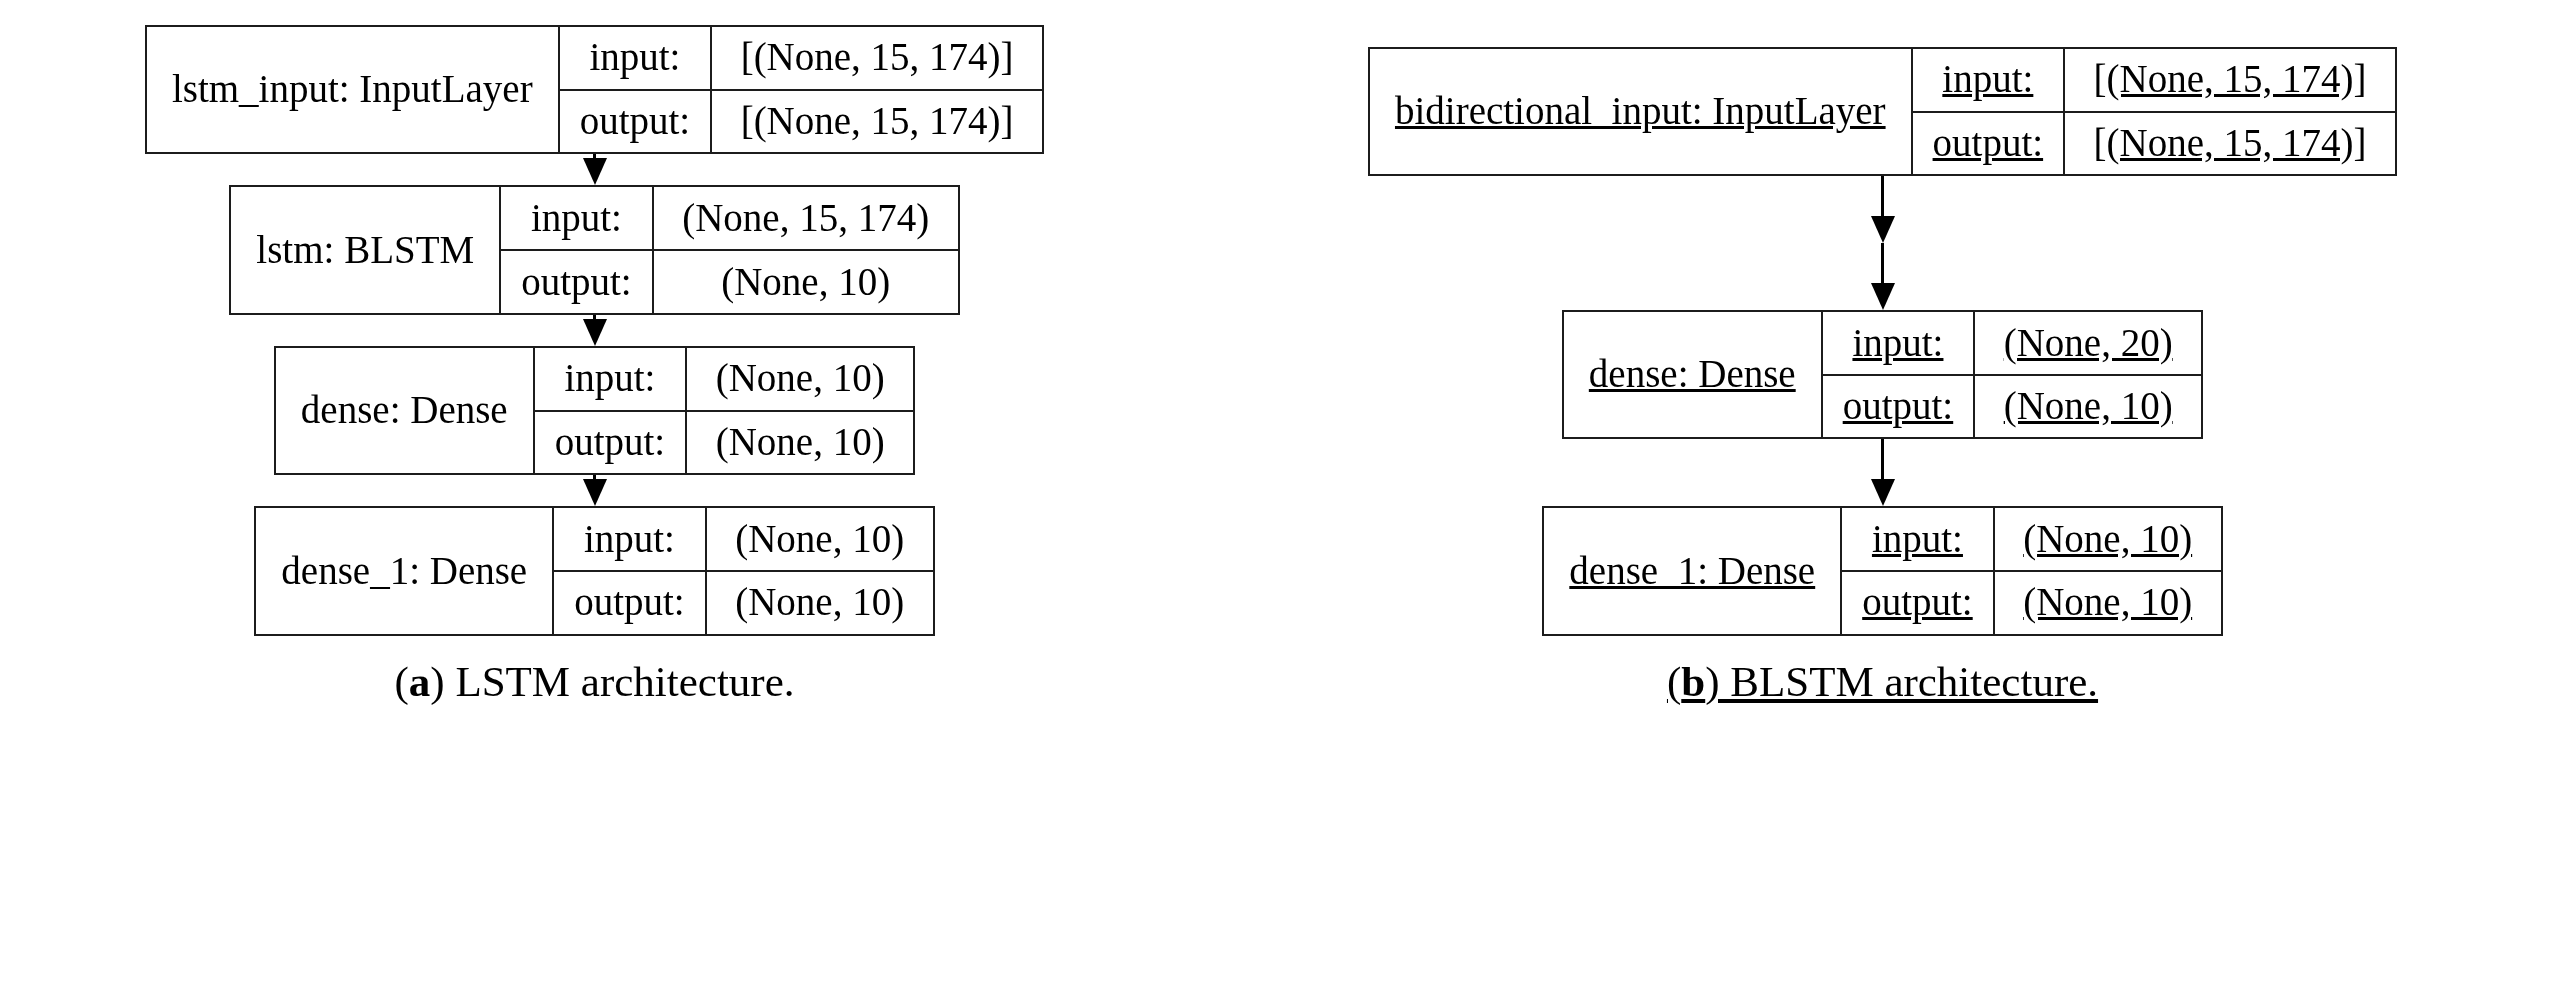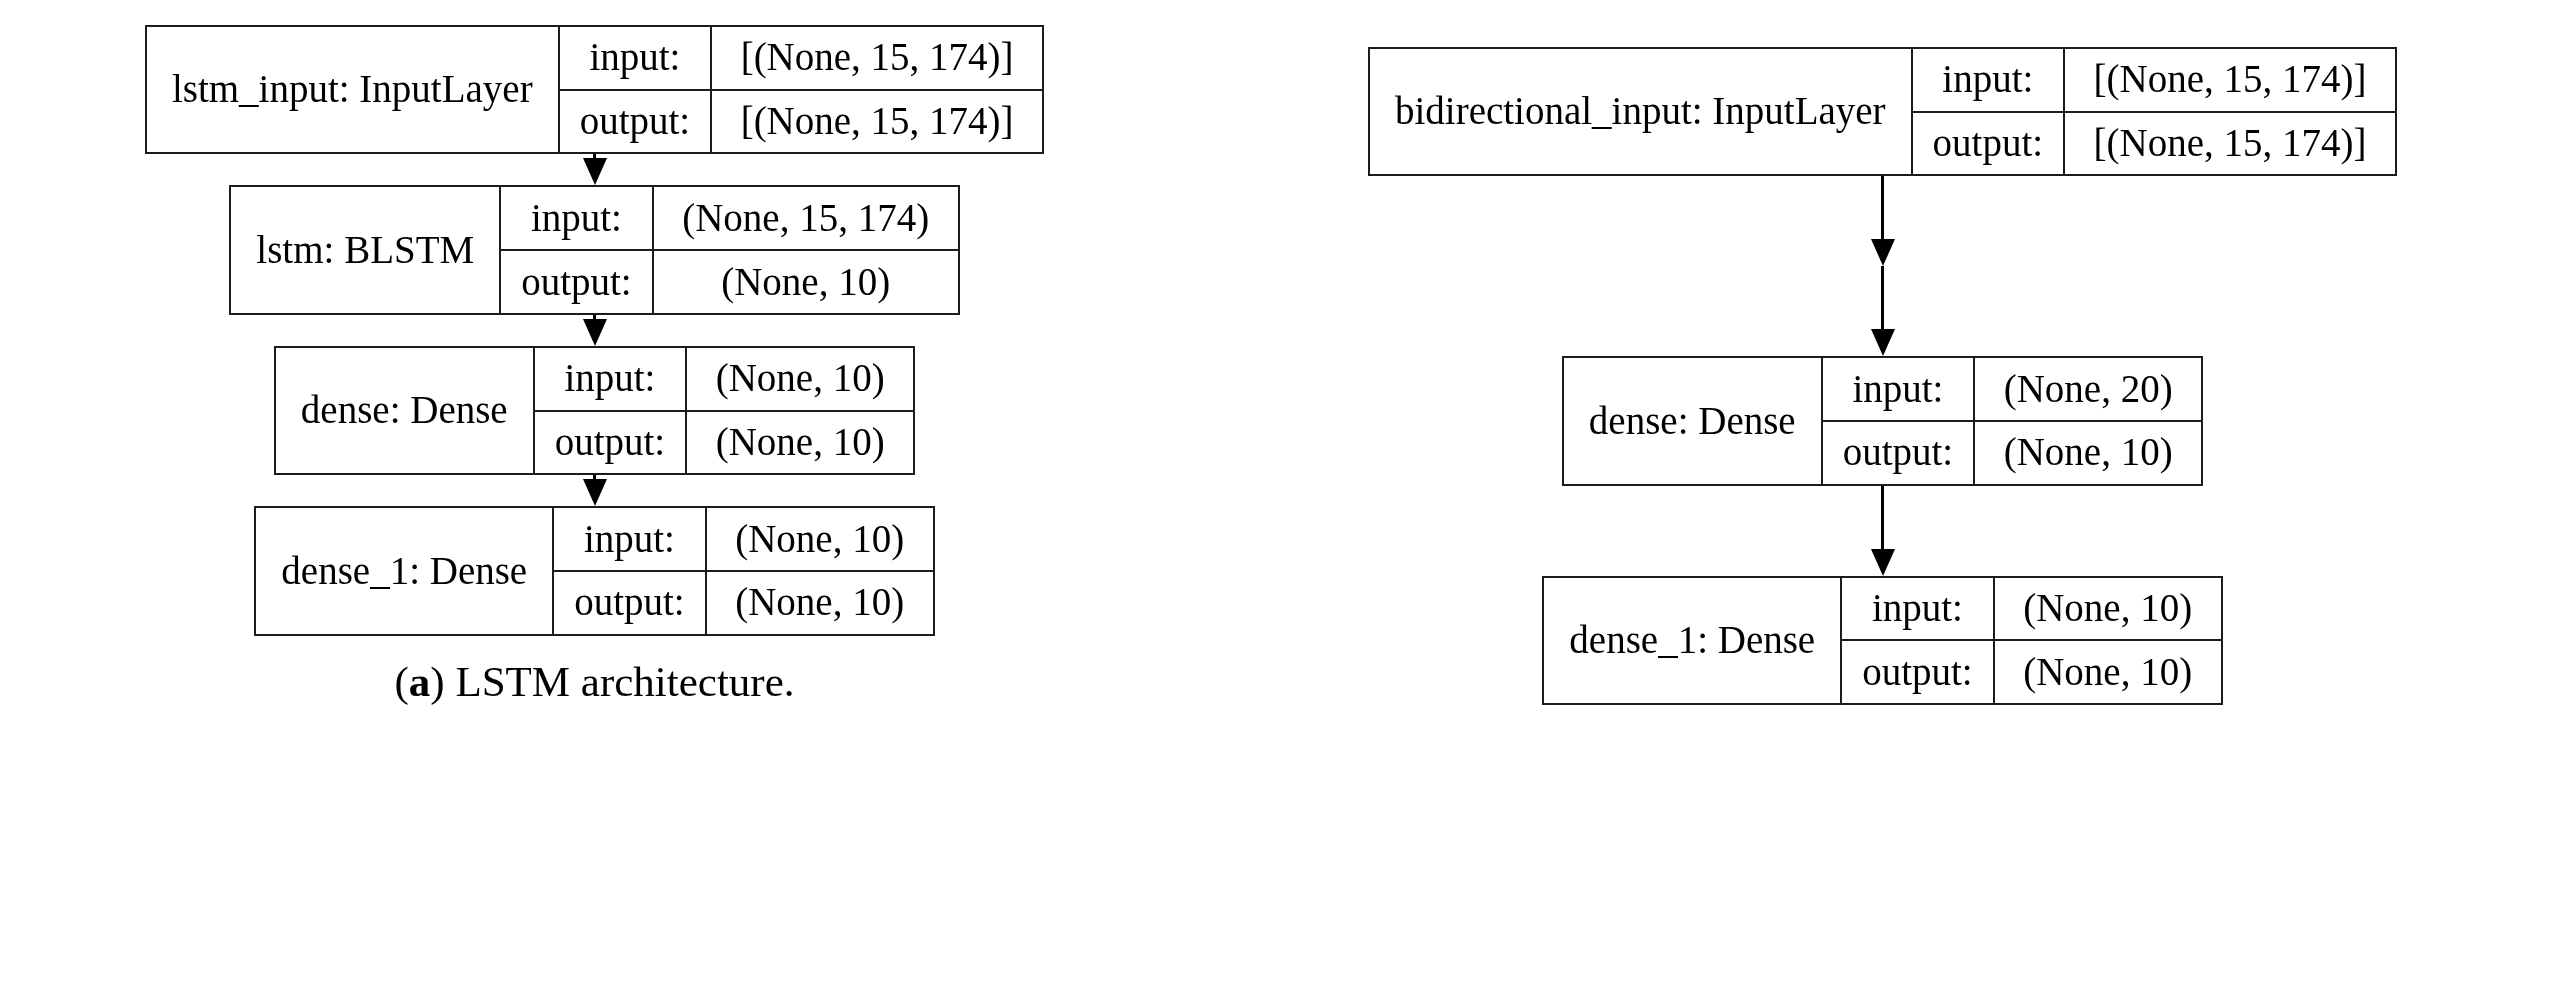--- a/index.html
+++ b/index.html
@@ -18,21 +18,21 @@
     height: 705px;
     border-radius: 9px;
   }
   .panel {
     display: flex;
     flex-direction: column;
     align-items: center;
     box-sizing: border-box;
   }
   .panel-a { width: 1189px; padding-top: 25px; }
-  .panel-b { width: 1387px; padding-top: 47px; }
+  .panel-b { width: 1387px; padding-top: 47px; text-decoration: underline; }
 
   table.record {
     border-collapse: collapse;
     background: #ffffff;
   }
   table.record td {
     border: 2.5px solid #1c1c1c;
     font-size: 39px;
     line-height: 1.15;
     text-align: center;
@@ -206,16 +206,17 @@
           <td class="lbl">input:</td>
           <td class="val">(None, 10)</td>
         </tr>
         <tr>
           <td class="lbl">output:</td>
           <td class="val">(None, 10)</td>
         </tr>
       </tbody>
     </table>
 
+    <div class="caption"><span>(</span><span class="bold">b</span><span>) BLSTM architecture.</span></div>
   </div>
 
 </div>
 
 
 </body></html>

